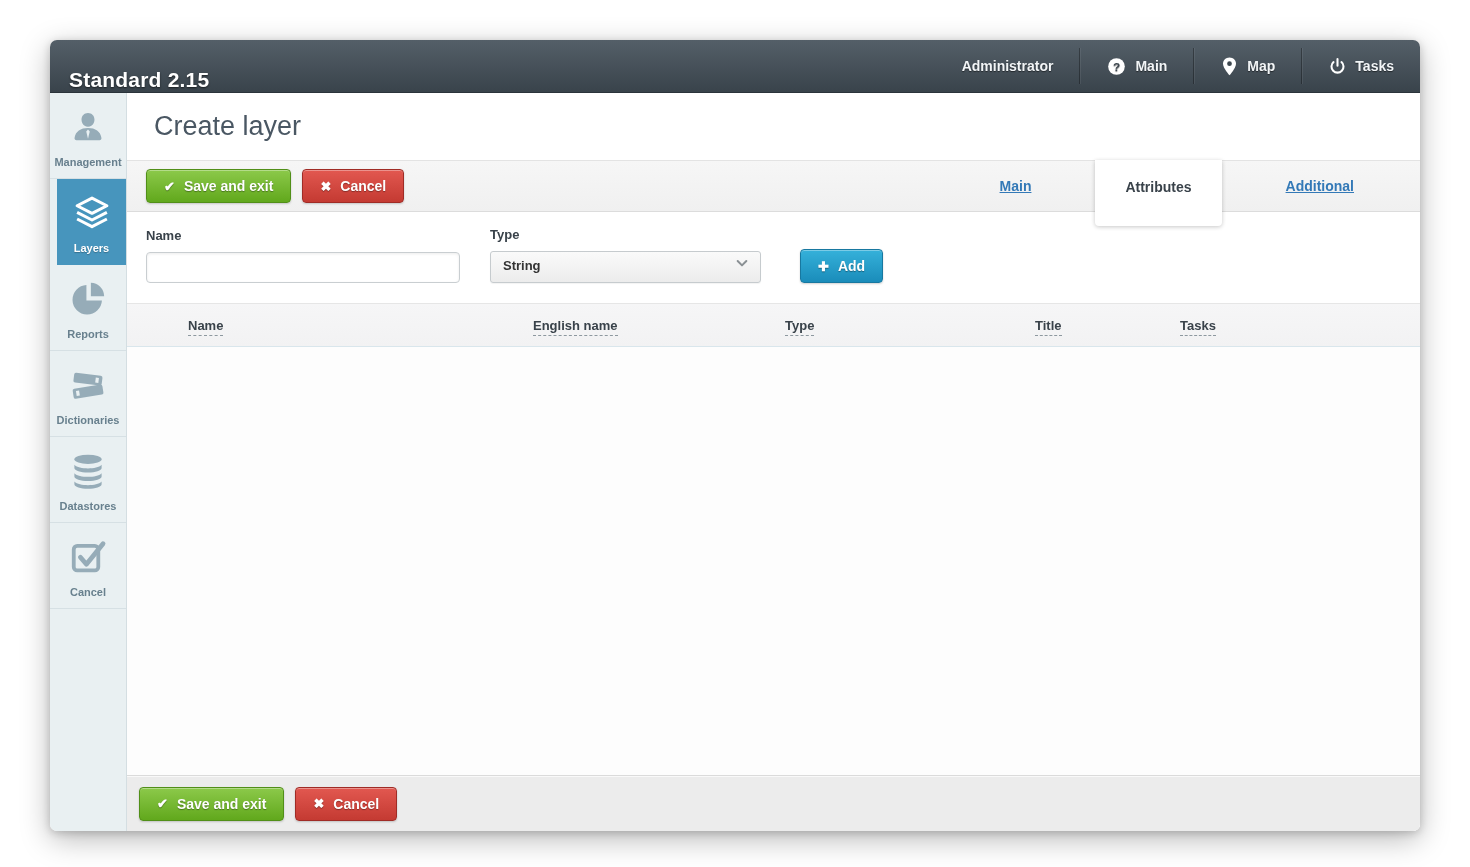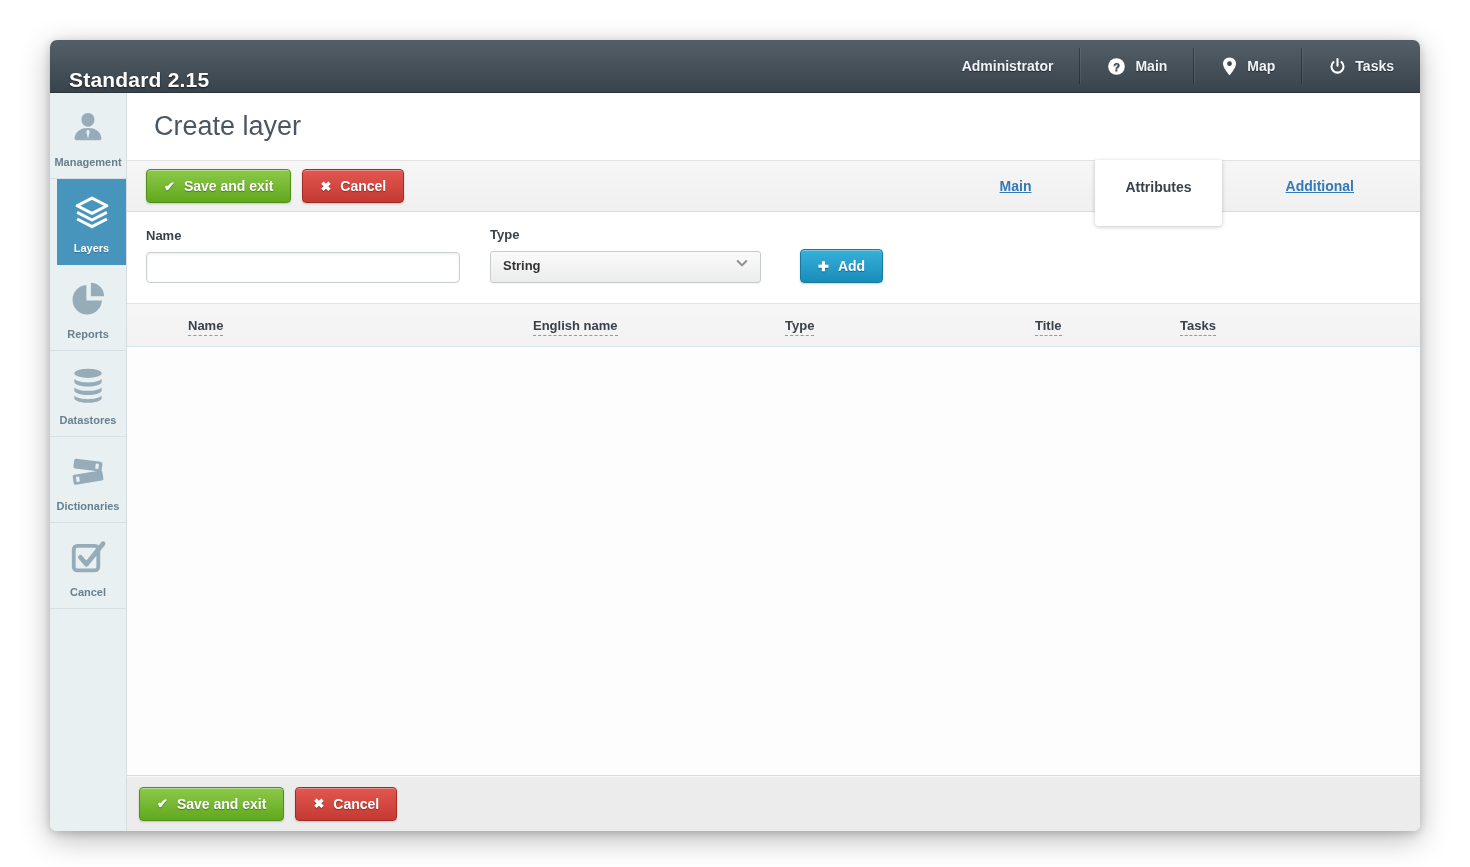--- a/index.html
+++ b/index.html
@@ -176,42 +176,42 @@
           <svg width="38" height="38" viewBox="0 0 24 24" fill="currentColor">
               <path d="M11 3.2 A9.3 9.3 0 1 0 20.8 13 L11 13 Z"></path>
               <path d="M13.8 1.8 L13.8 10.2 22.2 10.2 A8.6 8.6 0 0 0 13.8 1.8 Z"></path>
             </svg>
         </span>
         <span class="side-label">Reports</span>
       </div>
       <div class="side-item">
         <span>
           <svg width="38" height="38" viewBox="0 0 24 24" fill="currentColor">
-              <ellipse cx="12" cy="4.6" rx="8.6" ry="2.9"></ellipse>
-              <path d="M3.4 8.1 c1.6 1.7 5 2.3 8.6 2.3 s7-.6 8.6-2.3 v2 c0 1.6-3.9 2.9-8.6 2.9 s-8.6-1.3-8.6-2.9 z"></path>
-              <path d="M3.4 13.4 c1.6 1.7 5 2.3 8.6 2.3 s7-.6 8.6-2.3 v2 c0 1.6-3.9 2.9-8.6 2.9 s-8.6-1.3-8.6-2.9 z"></path>
-              <path d="M3.4 18.7 c1.6 1.7 5 2.3 8.6 2.3 s7-.6 8.6-2.3 v1.6 c0 1.6-3.9 2.9-8.6 2.9 s-8.6-1.3-8.6-2.9 z"></path>
-            </svg>
-        </span>
-        <span class="side-label">Datastores</span>
-      </div>
-      <div class="side-item">
-        <span>
-          <svg width="38" height="38" viewBox="0 0 24 24" fill="currentColor">
               <g transform="rotate(-9 12 16)">
                 <rect x="2.5" y="13" width="19" height="6.4" rx="1.2"></rect>
                 <rect x="4.5" y="14.6" width="2" height="3.2" fill="#e9f0f2"></rect>
               </g>
               <g transform="rotate(7 12 8)">
                 <rect x="3" y="5.2" width="18" height="6.2" rx="1.2"></rect>
                 <rect x="16.8" y="6.7" width="2" height="3.2" fill="#e9f0f2"></rect>
               </g>
             </svg>
         </span>
         <span class="side-label">Dictionaries</span>
+      </div>
+      <div class="side-item">
+        <span>
+          <svg width="38" height="38" viewBox="0 0 24 24" fill="currentColor">
+              <ellipse cx="12" cy="4.6" rx="8.6" ry="2.9"></ellipse>
+              <path d="M3.4 8.1 c1.6 1.7 5 2.3 8.6 2.3 s7-.6 8.6-2.3 v2 c0 1.6-3.9 2.9-8.6 2.9 s-8.6-1.3-8.6-2.9 z"></path>
+              <path d="M3.4 13.4 c1.6 1.7 5 2.3 8.6 2.3 s7-.6 8.6-2.3 v2 c0 1.6-3.9 2.9-8.6 2.9 s-8.6-1.3-8.6-2.9 z"></path>
+              <path d="M3.4 18.7 c1.6 1.7 5 2.3 8.6 2.3 s7-.6 8.6-2.3 v1.6 c0 1.6-3.9 2.9-8.6 2.9 s-8.6-1.3-8.6-2.9 z"></path>
+            </svg>
+        </span>
+        <span class="side-label">Datastores</span>
       </div>
       <div class="side-item">
         <span>
           <svg width="38" height="38" viewBox="0 0 24 24" fill="none" stroke="currentColor">
               <rect x="3" y="5" width="15.5" height="15.5" rx="2.2" stroke-width="2.4"></rect>
               <path d="M7.2 12.2 L11 16.6 21.5 3.6" stroke-width="3" stroke-linecap="round" stroke-linejoin="round"></path>
             </svg>
         </span>
         <span class="side-label">Cancel</span>
       </div>

